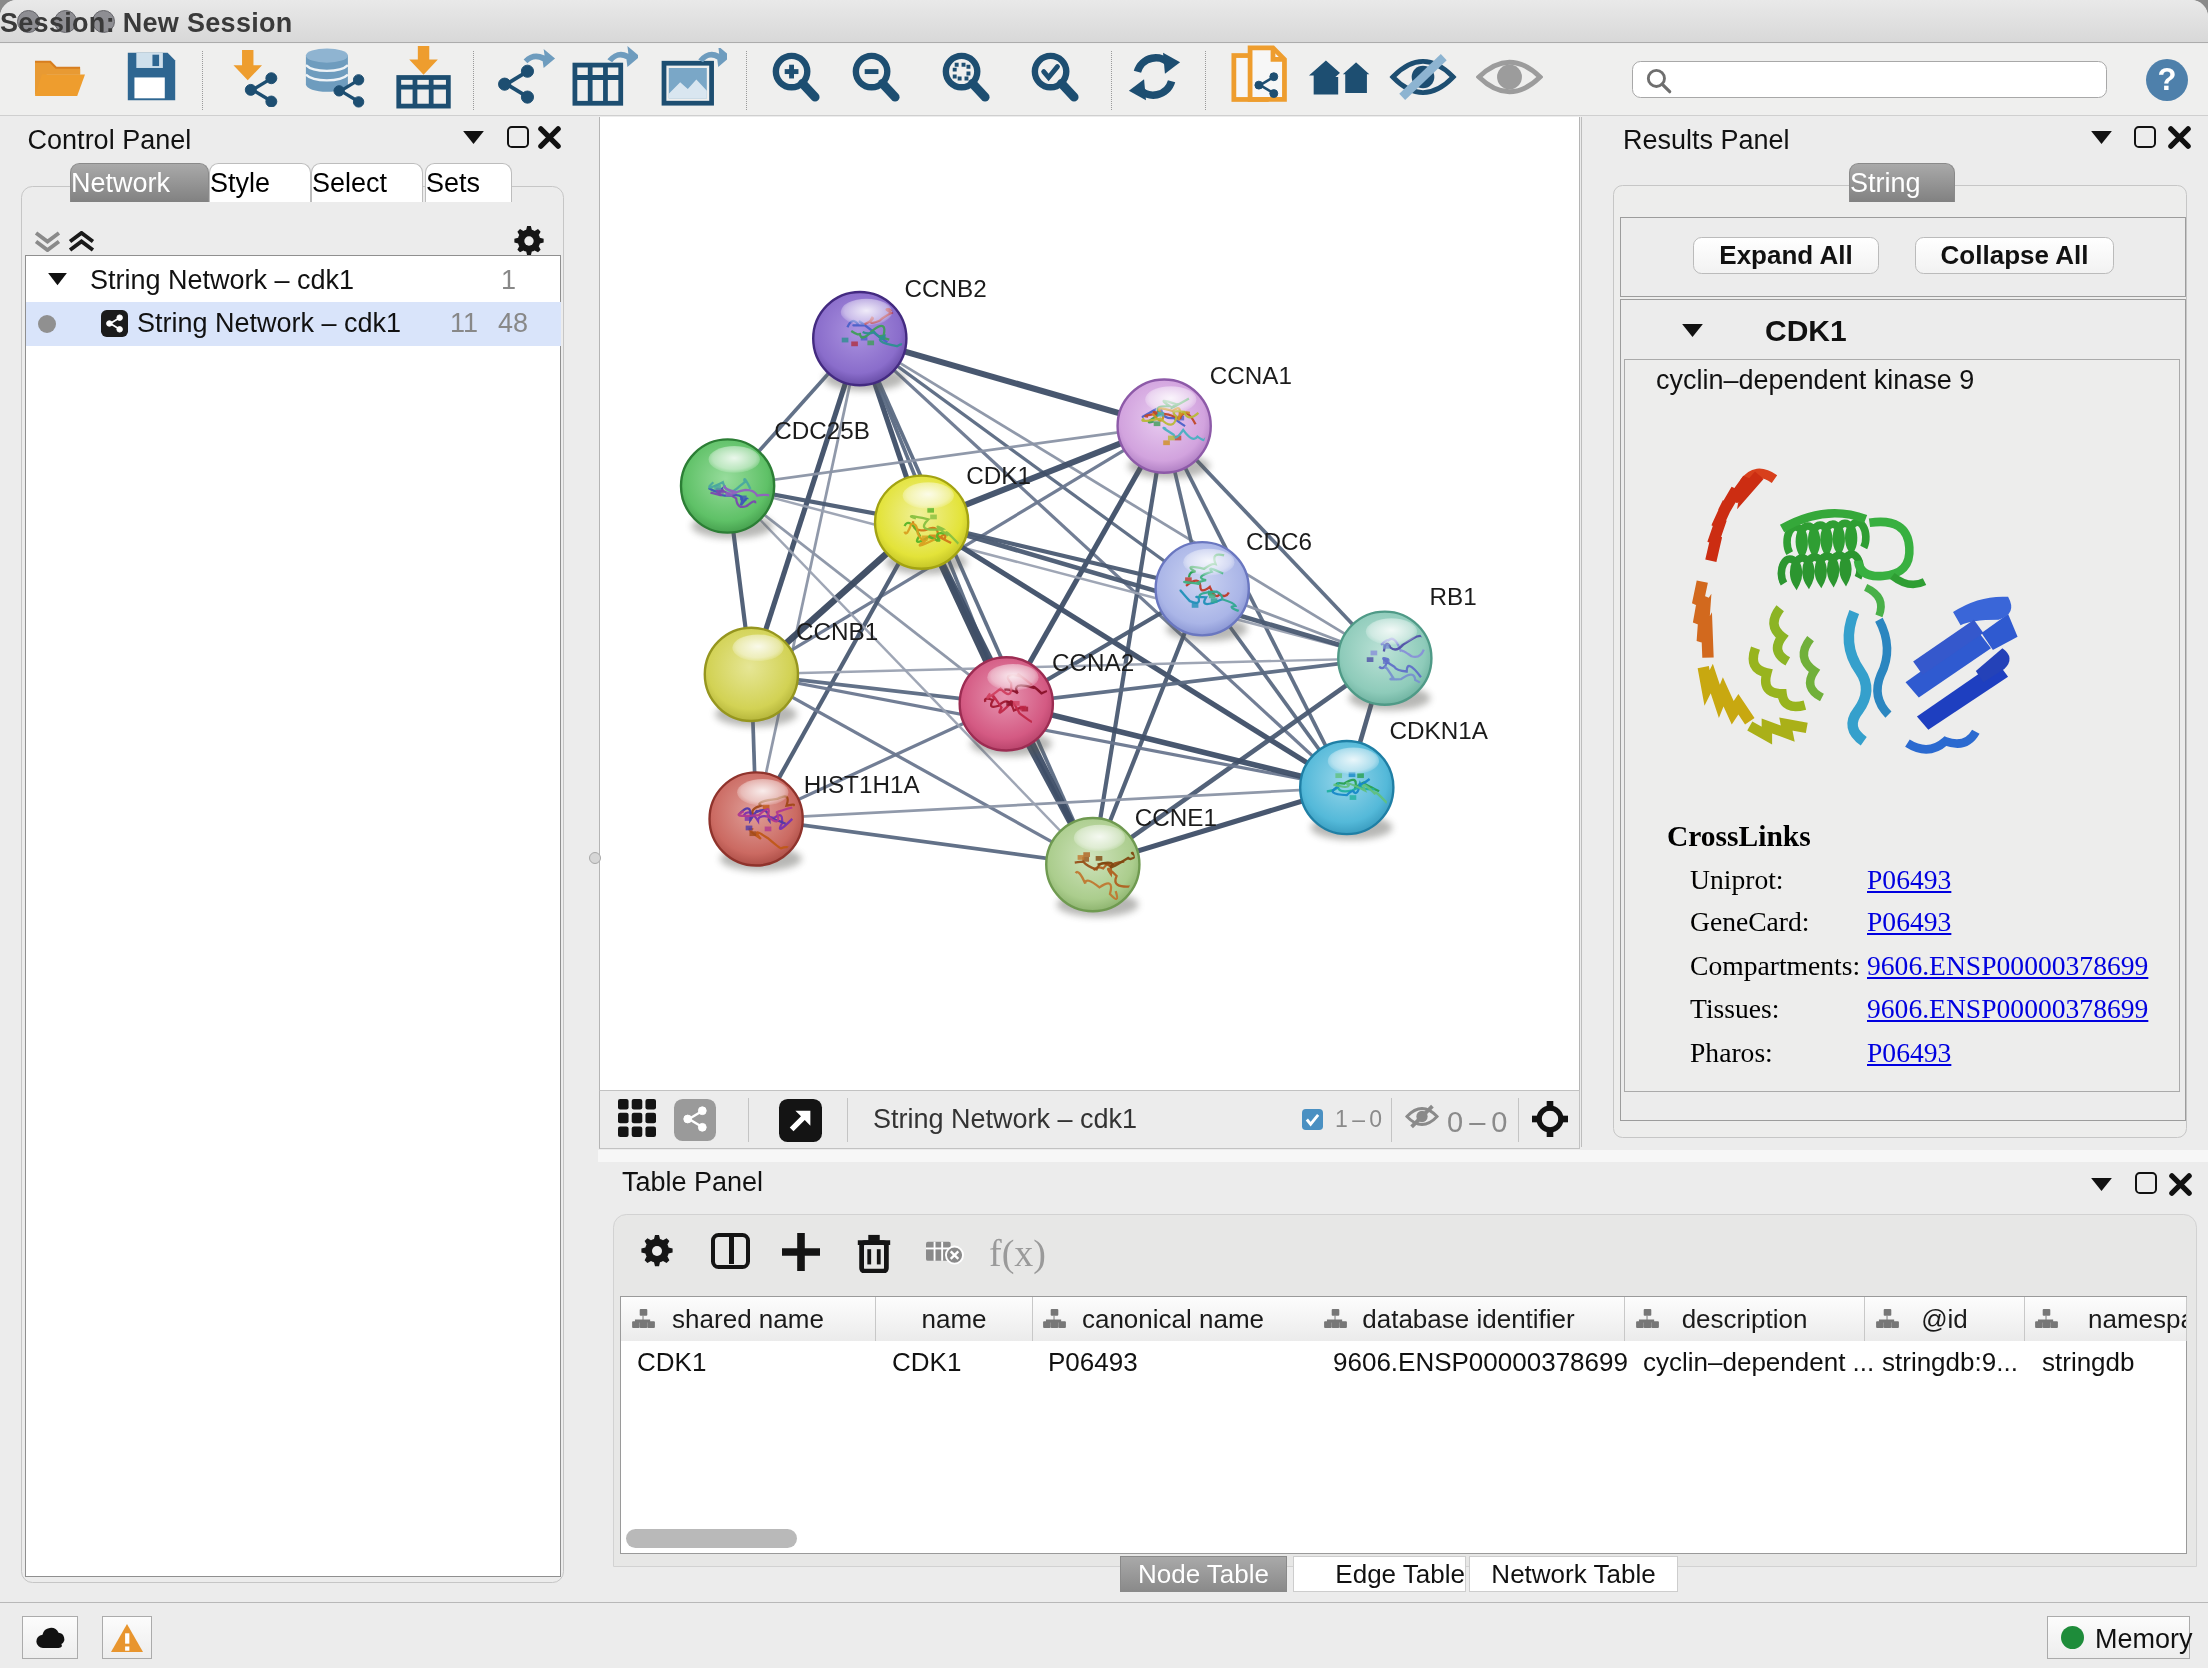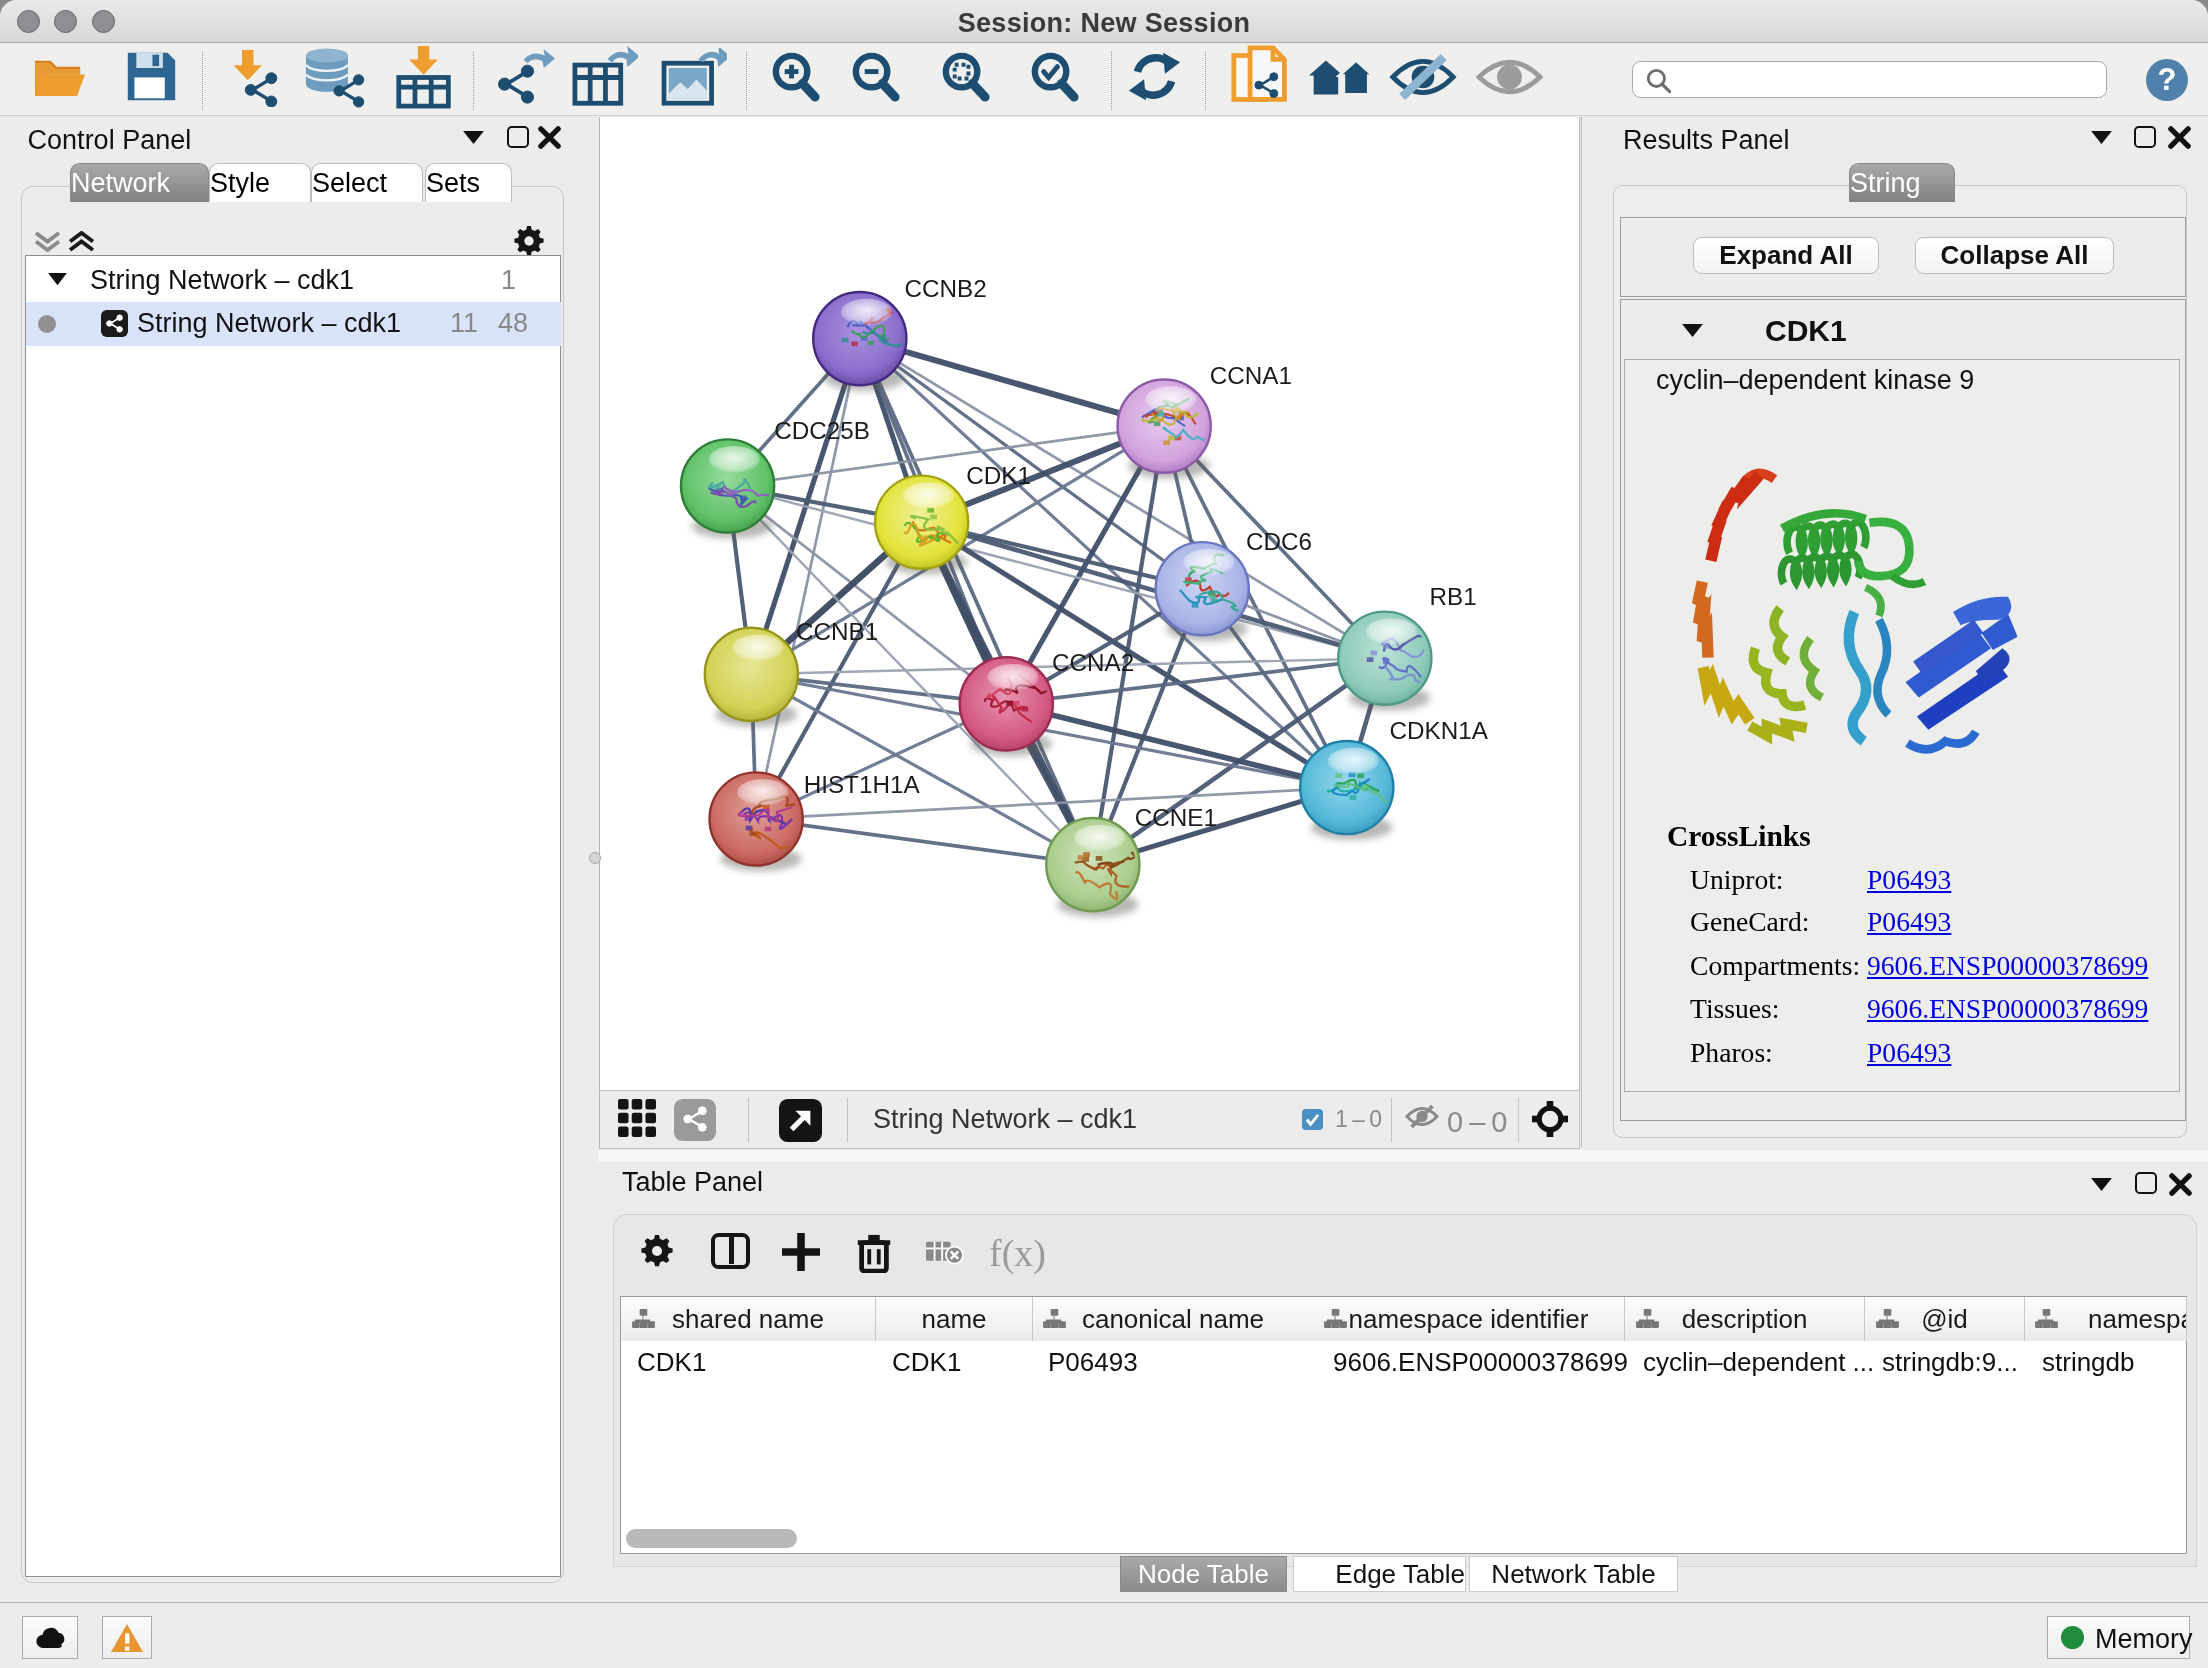--- a/index.html
+++ b/index.html
@@ -1,20 +1,20 @@
 <!DOCTYPE html>
 <html style="font-size:15px"><head><meta charset="utf-8"><style>
 *{margin:0;padding:0;box-sizing:border-box}
 html,body{width:2208px;height:1668px;overflow:hidden}
 body{font-family:"Liberation Sans",sans-serif;background:#8a8a8a;position:relative}
 #win{position:absolute;left:0;top:0;width:2208px;height:1668px;background:#ececec;border-radius:17px 17px 0 0;overflow:hidden}
 .abs{position:absolute}
 #titlebar{left:0;top:0;width:2208px;height:43px;background:linear-gradient(#e9e9e9,#d8d8d8);border-bottom:1px solid #acacac}
 .tl{width:23px;height:23px;border-radius:50%;background:#8e8e93;border:1.4px solid #66666b;top:9.5px}
-#title{width:100%;text-align:center;top:7.6px;font-size:27px;font-weight:700;color:#3a3a3a;letter-spacing:0.3px}
+#title{width:100%;top:7.6px;font-size:27px;font-weight:700;color:#3a3a3a;letter-spacing:0.3px}
 #toolbar{left:0;top:44px;width:2208px;height:72px;background:#efefee;border-bottom:1px solid #cfcfcf}
 .vsep{top:51px;height:59px;width:0;border-left:1.9px dotted #9a9a9a}
 
 #cp{left:0;top:117px;width:592px;height:1486px;background:#ececec}
 .ptitle{font-size:27px;color:#111}
 .tab{position:absolute;top:163px;height:39px;border:1px solid #bdbdbd;border-bottom:none;border-radius:9.5px 9.5px 0 0;background:#fff;color:#000;font-size:27px;text-align:left;line-height:38px}
 .tabsel{background:linear-gradient(#a9a9a9,#818181);color:#fff;border-color:#8a8a8a}
 #cpbox{left:21px;top:186px;width:543px;height:1397px;border:1px solid #c6c6c6;border-radius:11.4px;background:#ececec}
 #cphead{left:25px;top:211px;width:536px;height:44px;font-size:26px;color:#1a1a1a}
 #cplist{left:25px;top:255px;width:536px;height:1322px;background:#fff;border:1px solid #8f8f8f}
@@ -710,21 +710,21 @@
 <svg class="abs" style="left:1043px;top:1309px" width="23" height="19" viewBox="0 0 24 20">
       <g fill="#777">
         <rect x="8" y="0" width="8" height="7" rx="1"></rect>
         <rect x="0" y="13" width="8" height="7" rx="1"></rect>
         <rect x="8" y="13" width="8" height="7" rx="1"></rect>
         <rect x="16" y="13" width="8" height="7" rx="1"></rect>
         <path d="M11 7 v4 h-8 v3 h16 v-3 h-7 v-4" fill="#777"></path>
       </g>
     </svg>
 <div class="th" style="left:1313px;width:312px">
-      <span style="position:absolute;left:50%;transform:translateX(-50%);top:6.7px;white-space:nowrap">namespace identifier</span>
+      <span style="position:absolute;left:50%;transform:translateX(-50%);top:6.7px;white-space:nowrap">database identifier</span>
     </div>
 <svg class="abs" style="left:1324px;top:1309px" width="23" height="19" viewBox="0 0 24 20">
       <g fill="#777">
         <rect x="8" y="0" width="8" height="7" rx="1"></rect>
         <rect x="0" y="13" width="8" height="7" rx="1"></rect>
         <rect x="8" y="13" width="8" height="7" rx="1"></rect>
         <rect x="16" y="13" width="8" height="7" rx="1"></rect>
         <path d="M11 7 v4 h-8 v3 h16 v-3 h-7 v-4" fill="#777"></path>
       </g>
     </svg>

